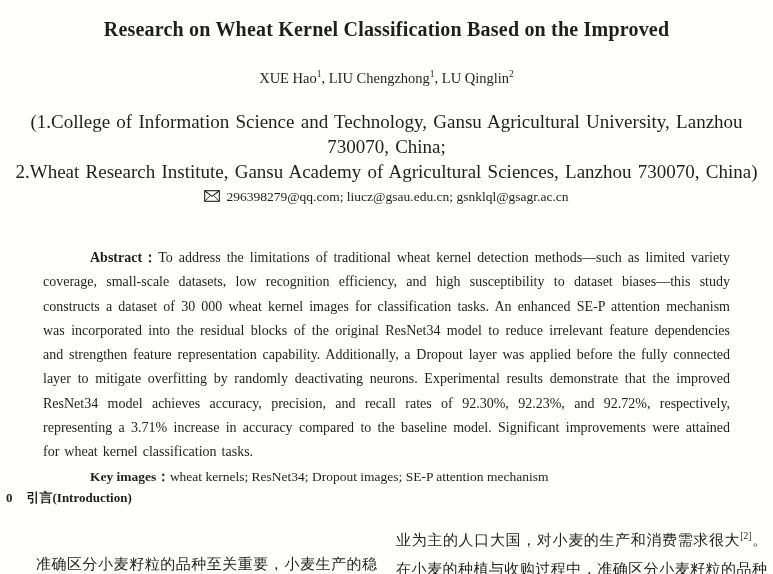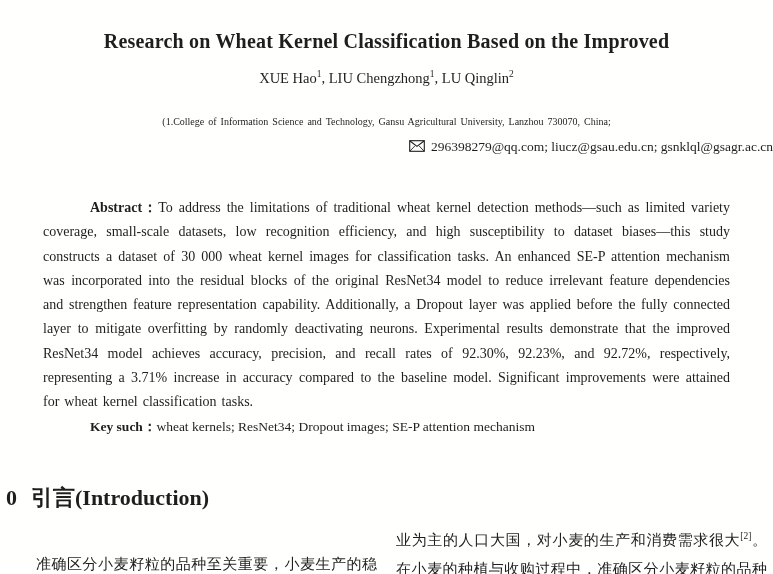--- a/index.html
+++ b/index.html
@@ -6,43 +6,43 @@
   html,body { background:#ffffff; }
   .page {
     position:relative;
     width:773px; height:574px;
     background:#fffffe;
     color:#1e1e1e;
     font-family:"Liberation Serif","DejaVu Serif",serif;
     overflow:hidden;
   }
   .title {
-    padding-top:26px;
+    padding-top:14px;
     text-align:center;
     font-weight:bold;
     font-size:20px;
     line-height:30px;
     letter-spacing:0.2px;
   }
   .authors {
-    margin-top:13px;
+    margin-top:25px;
     text-align:center;
     font-size:14.5px;
     line-height:19px;
   }
   .authors sup, .ref-sup { font-size:9.5px; line-height:0; }
   .affils {
     margin-top:21px;
     text-align:center;
-    font-size:10px;
+    font-size:19px;
     line-height:25px;
     word-spacing:1.5px;
   }
   .contact {
-    text-align:right;
+    text-align:center;
     font-size:13.5px;
     line-height:25px;
   }
   .env-icon { display:inline-block; vertical-align:-1px; margin-right:6px; }
   .abstract {
     margin:37px 43px 0 43px;
     font-size:14px;
     line-height:24.3px;
     text-align:justify;
     text-indent:47px;
@@ -57,21 +57,21 @@
   .bold { font-weight:bold; }
   .columns {
     position:absolute;
     left:0; right:0; top:486px;
     display:flex;
     gap:19px;
     padding:0 6px;
   }
   .col { flex:1; min-width:0; }
   .section-heading {
-    font-size:22px;
+    font-size:13px;
     line-height:24px;
     font-weight:bold;
     margin-bottom:12px;
     white-space:nowrap;
   }
   .section-heading .num { margin-right:14px; }
   .section-heading .cn { font-family:"Liberation Sans","DejaVu Sans",sans-serif; }
   .cjk {
     font-size:15px;
     line-height:28.5px;
@@ -88,33 +88,34 @@
   <h1 class="title">
     <span>Research on Wheat Kernel Classification Based on the Improved</span><br>
   </h1>
 
   <div class="authors">
     <span>XUE Hao</span><sup>1</sup><span>, </span><span>LIU Chengzhong</span><sup>1</sup><span>, </span><span>LU Qinglin</span><sup>2</sup>
   </div>
 
   <div class="affils">
     <div>(1.College of Information Science and Technology, Gansu Agricultural University, Lanzhou 730070, China;</div>
+    <div>2.Wheat Research Institute, Gansu Academy of Agricultural Sciences, Lanzhou 730070, China)</div>
   </div>
 
   <div class="contact">
     <svg class="env-icon" width="16" height="12" viewBox="0 0 16 12">
       <rect x="0.7" y="0.7" width="14.6" height="10.6" fill="none" stroke="#1e1e1e" stroke-width="1.1"></rect>
       <path d="M1 1 L8 6.4 L15 1" fill="none" stroke="#1e1e1e" stroke-width="1.1"></path>
       <path d="M1 11 L6 5.8 M15 11 L10 5.8" fill="none" stroke="#1e1e1e" stroke-width="0.9"></path>
     </svg><span>296398279@qq.com; liucz@gsau.edu.cn; gsnklql@gsagr.ac.cn</span>
   </div>
 
   <p class="abstract"><span class="bold">Abstract</span><span class="bold">：</span><span>To address the limitations of traditional wheat kernel detection methods—such as limited variety coverage, small-scale datasets, low recognition efficiency, and high susceptibility to dataset biases—this study constructs a dataset of 30 000 wheat kernel images for classification tasks. An enhanced SE-P attention mechanism was incorporated into the residual blocks of the original ResNet34 model to reduce irrelevant feature dependencies and strengthen feature representation capability. Additionally, a Dropout layer was applied before the fully connected layer to mitigate overfitting by randomly deactivating neurons. Experimental results demonstrate that the improved ResNet34 model achieves accuracy, precision, and recall rates of 92.30%, 92.23%, and 92.72%, respectively, representing a 3.71% increase in accuracy compared to the baseline model. Significant improvements were attained for wheat kernel classification tasks.</span></p>
 
-  <p class="keywords"><span class="bold">Key such</span><span class="bold">：</span><span>wheat kernels; ResNet34; Dropout images; SE-P attention mechanism</span></p>
+  <p class="keywords"><span class="bold">Key images</span><span class="bold">：</span><span>wheat kernels; ResNet34; Dropout images; SE-P attention mechanism</span></p>
 
   <div class="columns">
 
     <div class="col">
       <h2 class="section-heading"><span class="num">0</span><span class="cn">引言</span><span>(Introduction)</span></h2>
       <div class="cjk">
         <p class="indent"><span>准确区分小麦籽粒的品种至关重要，小麦生产的稳定发展对我国的粮食安全储备起到重要的作用</span><sup class="ref-sup">[1]</sup><span>。中国是一个农</span></p>
       </div>
     </div>
 

